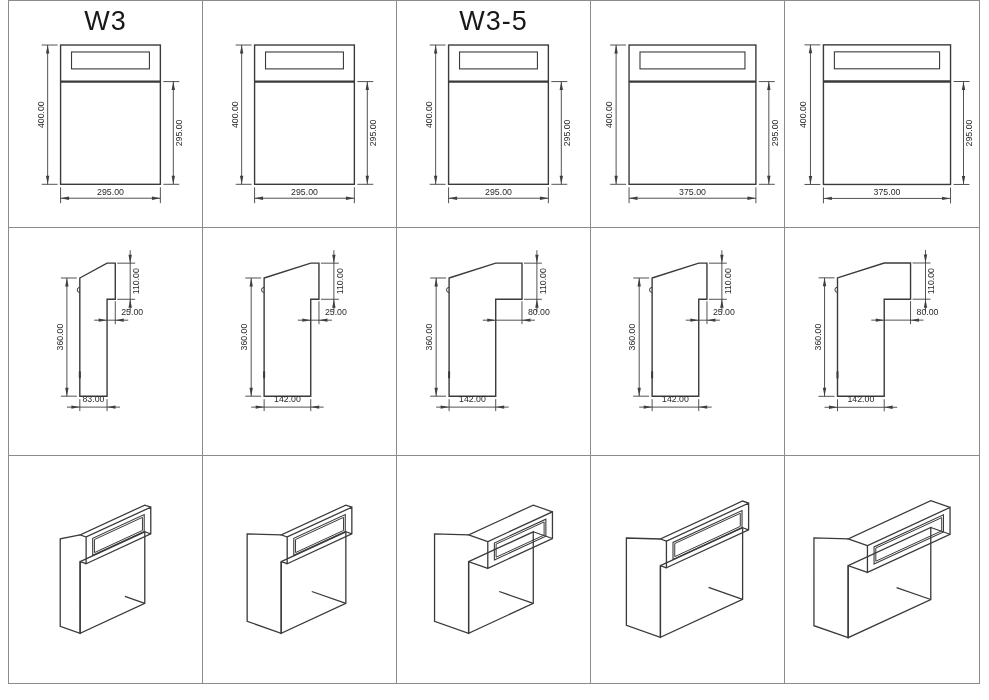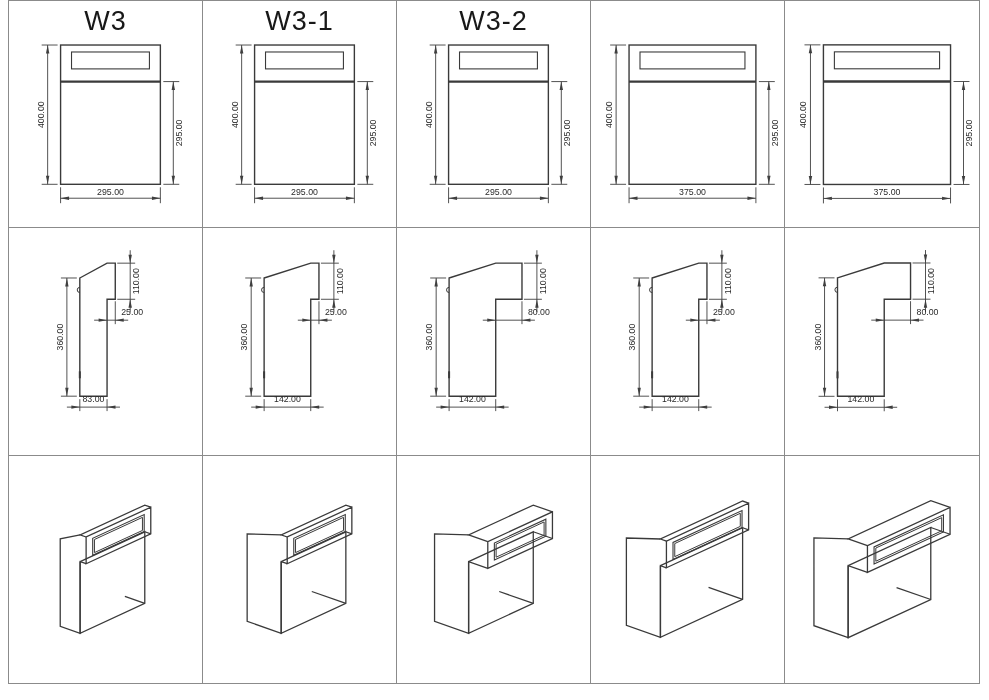--- a/index.html
+++ b/index.html
@@ -45,21 +45,20 @@
           <text x="0" y="0" text-anchor="middle" font-size="8.8" transform="translate(174.15,132.375) rotate(-90)">295.00</text>
           <line x1="51.849999999999994" y1="187" x2="51.849999999999994" y2="203" stroke="#3f3f3f" stroke-width="0.9"></line>
           <line x1="152.15" y1="187" x2="152.15" y2="203" stroke="#3f3f3f" stroke-width="0.9"></line>
           <line x1="51.849999999999994" y1="198" x2="152.15" y2="198" stroke="#3f3f3f" stroke-width="0.9"></line>
           <path d="M0,0L-8.5,-1.7L-8.5,1.7Z" fill="#3f3f3f" transform="translate(51.849999999999994,198) rotate(180)"></path>
           <path d="M0,0L-8.5,-1.7L-8.5,1.7Z" fill="#3f3f3f" transform="translate(152.15,198) rotate(0)"></path>
           <text x="0" y="0" text-anchor="middle" font-size="8.8" transform="translate(102,195)">295.00</text>
         </svg>
     </div>
     <div class="cell">
-      <div class="title">W3-1</div>
       <svg class="draw" viewBox="0 0 194 227" preserveAspectRatio="xMidYMid meet">
           <rect x="51.849999999999994" y="44" width="100.30000000000001" height="140" fill="none" stroke="#3a3a3a" stroke-width="1.4"></rect>
           <line x1="51.849999999999994" y1="80.75" x2="152.15" y2="80.75" stroke="#3a3a3a" stroke-width="2.4"></line>
           <rect x="62.849999999999994" y="51" width="78.30000000000001" height="17" fill="none" stroke="#3a3a3a" stroke-width="1.1"></rect>
           <line x1="48.849999999999994" y1="44" x2="32.849999999999994" y2="44" stroke="#3f3f3f" stroke-width="0.9"></line>
           <line x1="48.849999999999994" y1="184" x2="32.849999999999994" y2="184" stroke="#3f3f3f" stroke-width="0.9"></line>
           <line x1="38.849999999999994" y1="44" x2="38.849999999999994" y2="184" stroke="#3f3f3f" stroke-width="0.9"></line>
           <path d="M0,0L-8.5,-1.7L-8.5,1.7Z" fill="#3f3f3f" transform="translate(38.849999999999994,44) rotate(-90)"></path>
           <path d="M0,0L-8.5,-1.7L-8.5,1.7Z" fill="#3f3f3f" transform="translate(38.849999999999994,184) rotate(90)"></path>
           <text x="0" y="0" text-anchor="middle" font-size="8.8" transform="translate(34.849999999999994,114) rotate(-90)">400.00</text>
@@ -71,21 +70,21 @@
           <text x="0" y="0" text-anchor="middle" font-size="8.8" transform="translate(174.15,132.375) rotate(-90)">295.00</text>
           <line x1="51.849999999999994" y1="187" x2="51.849999999999994" y2="203" stroke="#3f3f3f" stroke-width="0.9"></line>
           <line x1="152.15" y1="187" x2="152.15" y2="203" stroke="#3f3f3f" stroke-width="0.9"></line>
           <line x1="51.849999999999994" y1="198" x2="152.15" y2="198" stroke="#3f3f3f" stroke-width="0.9"></line>
           <path d="M0,0L-8.5,-1.7L-8.5,1.7Z" fill="#3f3f3f" transform="translate(51.849999999999994,198) rotate(180)"></path>
           <path d="M0,0L-8.5,-1.7L-8.5,1.7Z" fill="#3f3f3f" transform="translate(152.15,198) rotate(0)"></path>
           <text x="0" y="0" text-anchor="middle" font-size="8.8" transform="translate(102,195)">295.00</text>
         </svg>
     </div>
     <div class="cell">
-      <div class="title">W3-2</div>
+      <div class="title">W3-5</div>
       <svg class="draw" viewBox="0 0 194 227" preserveAspectRatio="xMidYMid meet">
           <rect x="51.849999999999994" y="44" width="100.30000000000001" height="140" fill="none" stroke="#3a3a3a" stroke-width="1.4"></rect>
           <line x1="51.849999999999994" y1="80.75" x2="152.15" y2="80.75" stroke="#3a3a3a" stroke-width="2.4"></line>
           <rect x="62.849999999999994" y="51" width="78.30000000000001" height="17" fill="none" stroke="#3a3a3a" stroke-width="1.1"></rect>
           <line x1="48.849999999999994" y1="44" x2="32.849999999999994" y2="44" stroke="#3f3f3f" stroke-width="0.9"></line>
           <line x1="48.849999999999994" y1="184" x2="32.849999999999994" y2="184" stroke="#3f3f3f" stroke-width="0.9"></line>
           <line x1="38.849999999999994" y1="44" x2="38.849999999999994" y2="184" stroke="#3f3f3f" stroke-width="0.9"></line>
           <path d="M0,0L-8.5,-1.7L-8.5,1.7Z" fill="#3f3f3f" transform="translate(38.849999999999994,44) rotate(-90)"></path>
           <path d="M0,0L-8.5,-1.7L-8.5,1.7Z" fill="#3f3f3f" transform="translate(38.849999999999994,184) rotate(90)"></path>
           <text x="0" y="0" text-anchor="middle" font-size="8.8" transform="translate(34.849999999999994,114) rotate(-90)">400.00</text>

